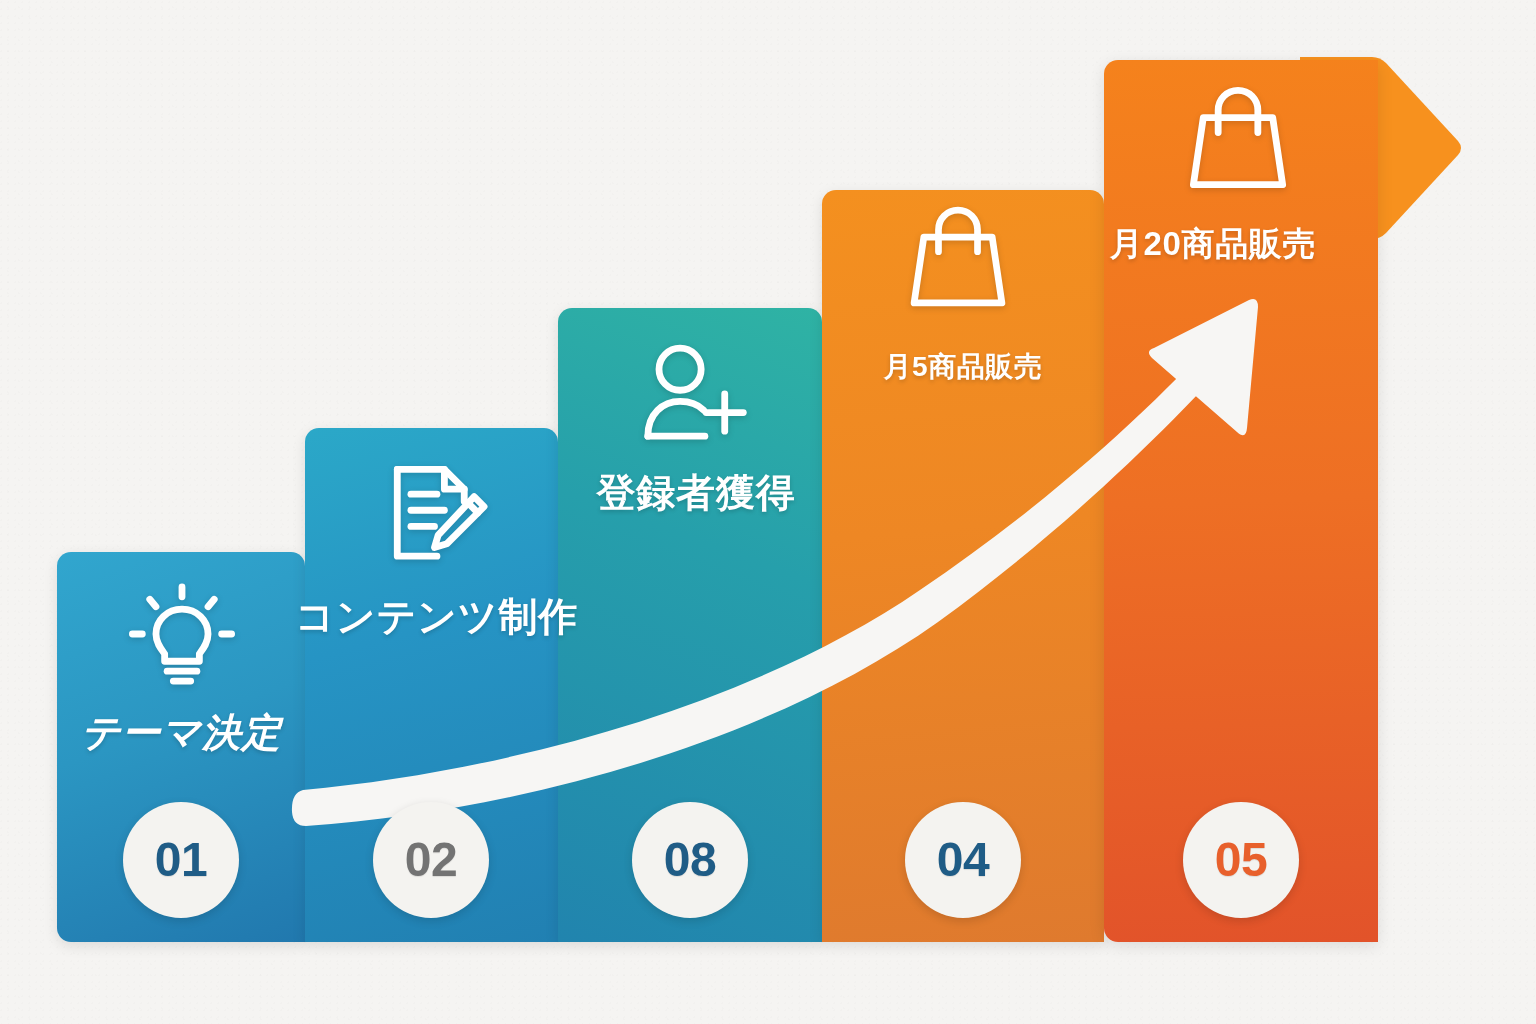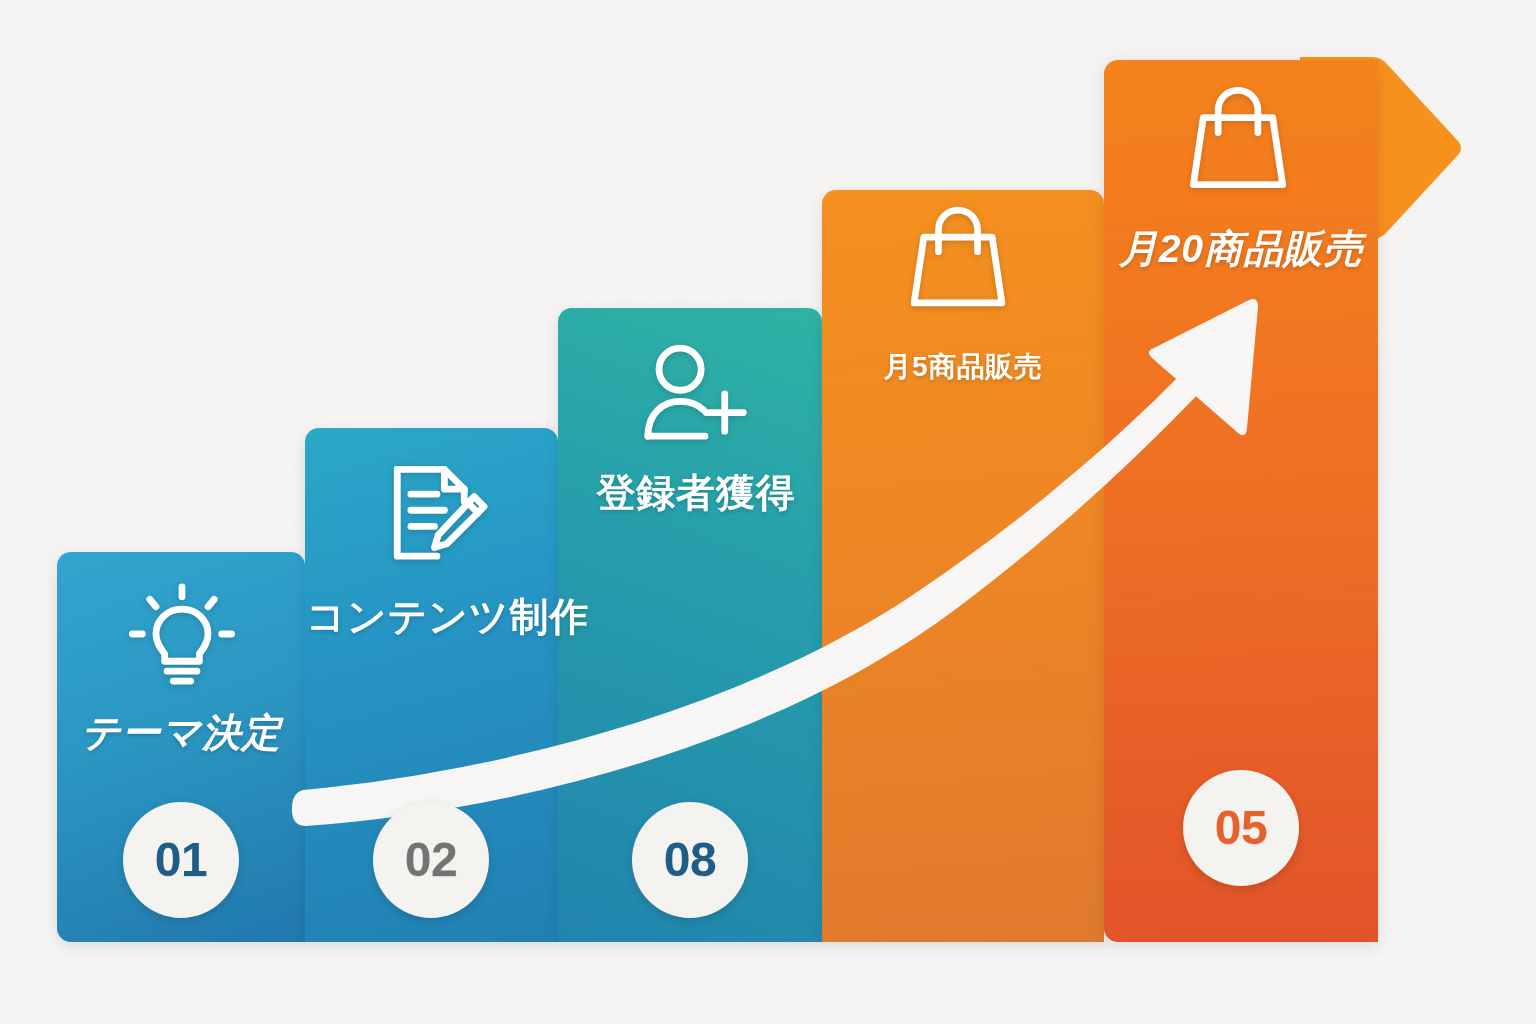--- a/index.html
+++ b/index.html
@@ -163,21 +163,21 @@
         <path d="M22 14 L60 14 L76 30 L76 40"></path>
         <path d="M22 14 L22 84 L54 84"></path>
         <path d="M60 14 L60 30 L76 30"></path>
         <line x1="33" y1="34" x2="54" y2="34"></line>
         <line x1="33" y1="47" x2="60" y2="47"></line>
         <line x1="33" y1="60" x2="52" y2="60"></line>
         <path d="M84 36 L92 44 L62 74 L52 77 L55 67 Z"></path>
         <line x1="79" y1="41" x2="87" y2="49"></line>
       </svg>
     </div>
-    <div class="step-title" style="left:295px; top:590px; width:273px; font-size:39px;margin-left:11px;">コンテンツ制作</div>
+    <div class="step-title" style="left:295px; top:590px; width:273px; font-size:39px;">コンテンツ制作</div>
     <div class="num-badge" style="left:373px; top:802px; width:116px; height:116px;">
       <span style="color:#737373;">02</span>
     </div>
 
     <div class="step-icon" style="left:628px; top:332px; width:124px; height:124px;">
       <svg viewBox="0 0 100 100" width="124" height="124" fill="none" stroke="#ffffff" stroke-width="5.5" stroke-linecap="round" stroke-linejoin="round">
         <circle cx="42" cy="30" r="17"></circle>
         <path d="M16 84 C16 66, 28 56, 42 56 C50 56, 56 58, 61 63"></path>
         <line x1="16" y1="84" x2="62" y2="84"></line>
         <line x1="78" y1="50" x2="78" y2="80"></line>
@@ -189,26 +189,29 @@
       <span style="color:#1F5C86;">08</span>
     </div>
 
     <div class="step-icon" style="left:897px; top:198px; width:122px; height:122px;">
       <svg viewBox="0 0 100 100" width="122" height="122" fill="none" stroke="#ffffff" stroke-width="5.5" stroke-linecap="round" stroke-linejoin="round">
         <path d="M22 32 L78 32 L86 86 L14 86 Z"></path>
         <path d="M34 44 L34 26 C34 17, 41 10, 50 10 C59 10, 66 17, 66 26 L66 44"></path>
       </svg>
     </div>
     <div class="step-title" style="left:822px; top:348px; width:282px; font-size:28px;">月5商品販売</div>
+    <div class="num-badge" style="left:905px; top:802px; width:116px; height:116px;">
+      <span style="color:#1F5C86;">04</span>
+    </div>
 
     <div class="step-icon" style="left:1176px; top:78px; width:124px; height:124px;">
       <svg viewBox="0 0 100 100" width="124" height="124" fill="none" stroke="#ffffff" stroke-width="5.5" stroke-linecap="round" stroke-linejoin="round">
         <path d="M22 32 L78 32 L86 86 L14 86 Z"></path>
         <path d="M34 44 L34 26 C34 17, 41 10, 50 10 C59 10, 66 17, 66 26 L66 44"></path>
       </svg>
     </div>
-    <div class="step-title" style="left:1090px; top:222px; width:302px; font-size:39px;font-style:italic;">月20商品販売</div>
-    <div class="num-badge" style="left:1183px; top:770px; width:116px; height:116px;">
+    <div class="step-title" style="left:1062px; top:222px; width:302px; font-size:33px;">月20商品販売</div>
+    <div class="num-badge" style="left:1183px; top:802px; width:116px; height:116px;">
       <span style="color:#E8602C;">05</span>
     </div>
 
   </div>
 </div>
 
 </body></html>

